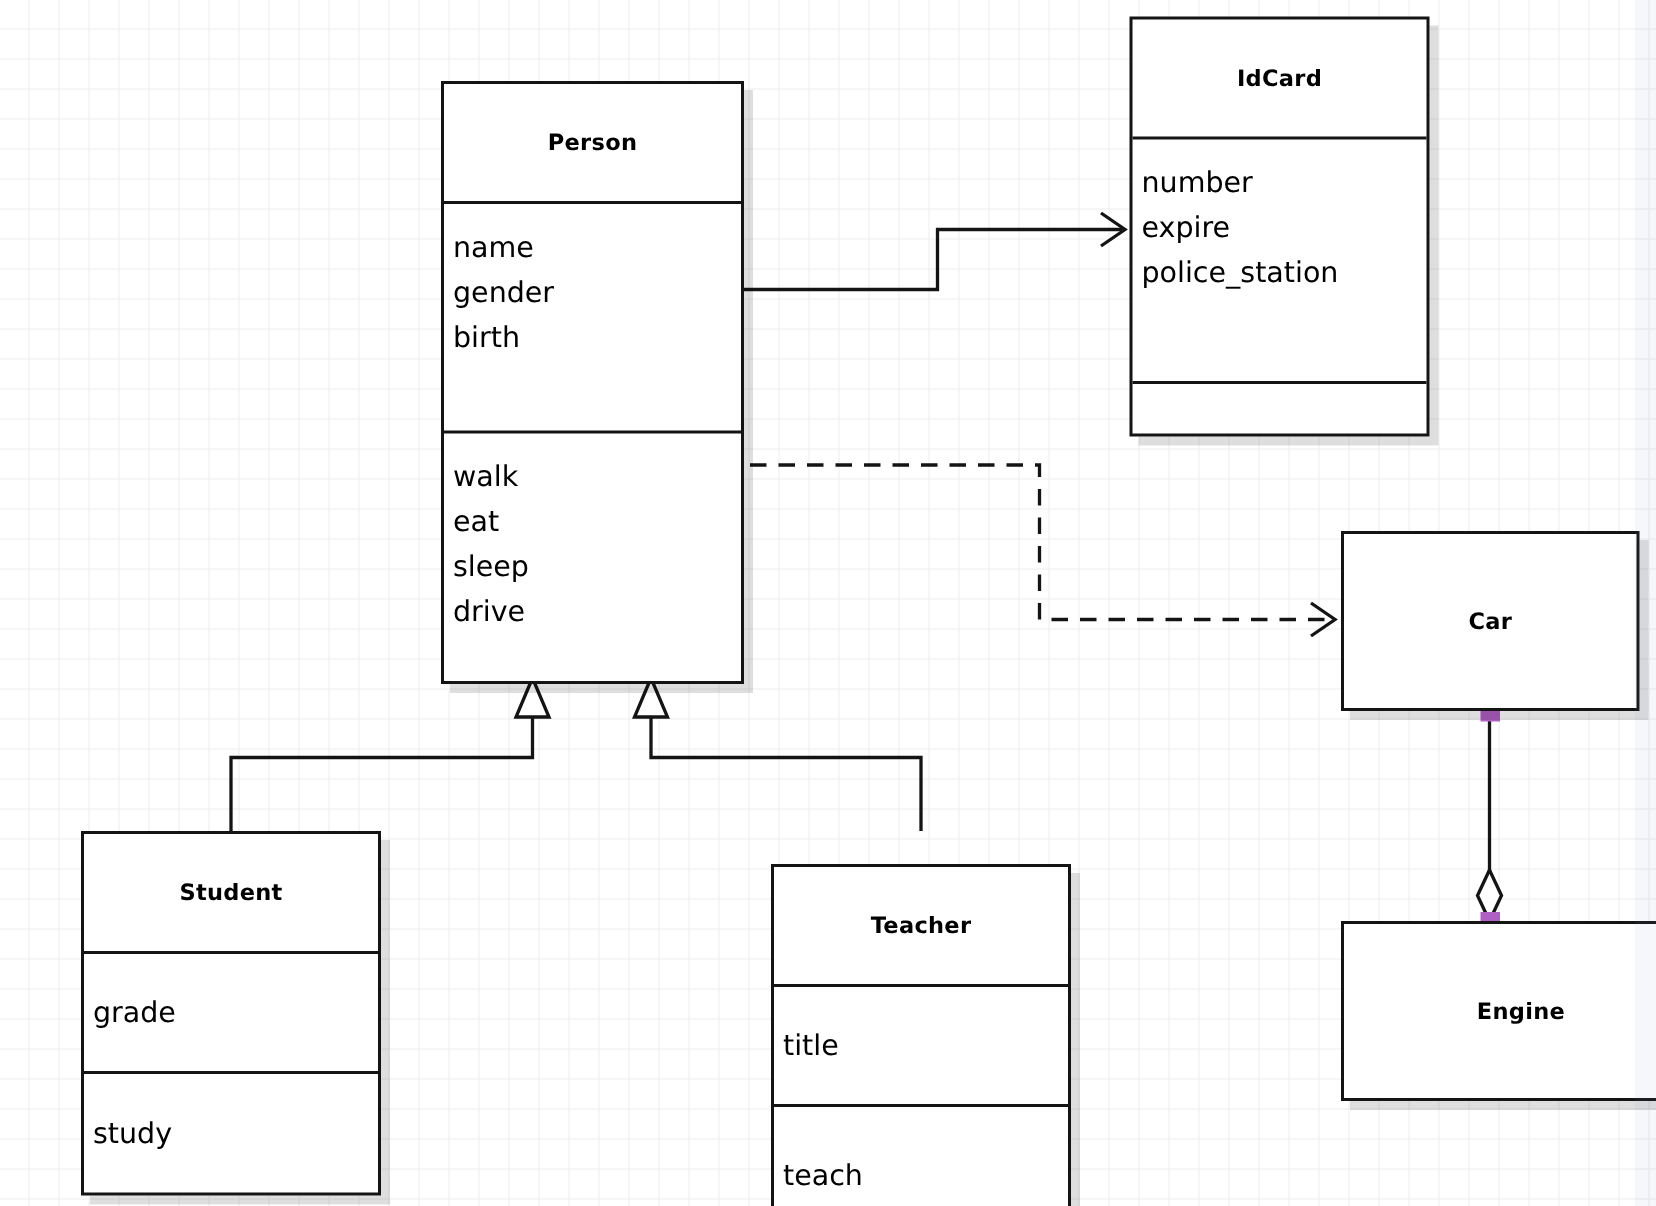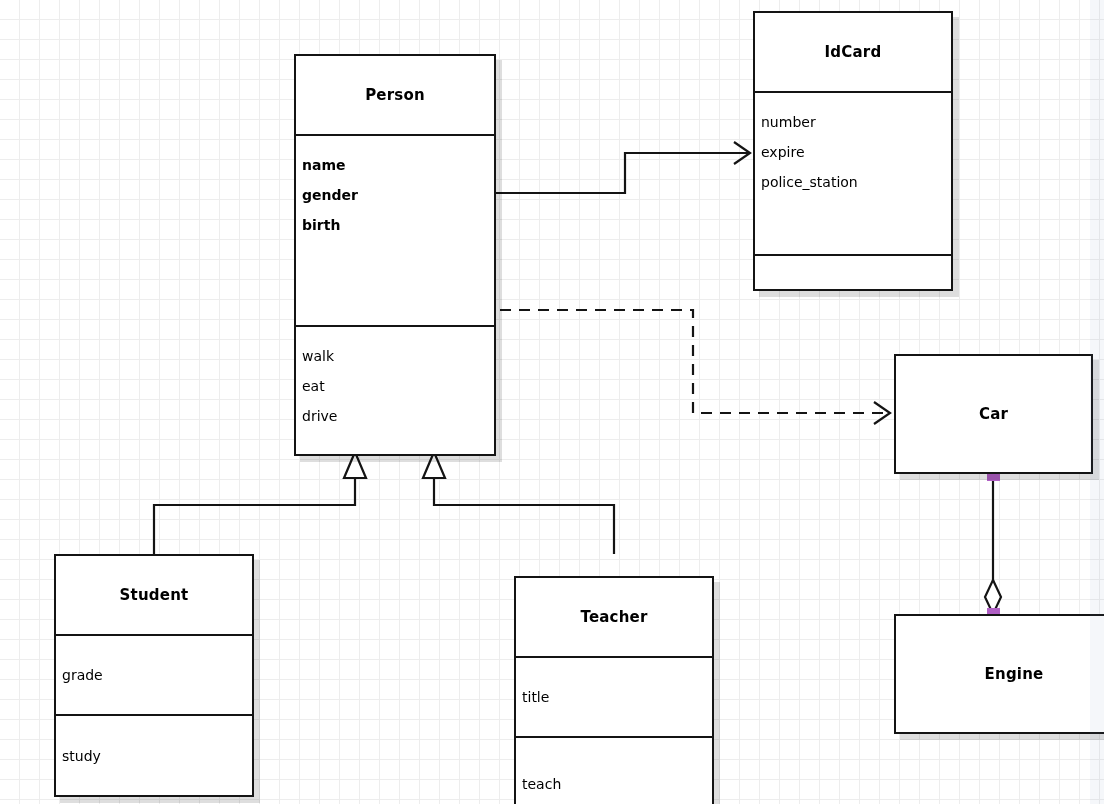--- a/index.html
+++ b/index.html
@@ -55,21 +55,21 @@
     justify-content: center;
     font-weight: bold;
     font-size: 15px;
     color: #000000;
     letter-spacing: 0.2px;
   }
   .members {
     padding: 14px 0 0 6px;
   }
   .member {
-    font-size: 14px;
+    font-size: 19px;
     line-height: 30px;
     color: #000000;
     white-space: nowrap;
   }
   .members.single {
     padding-top: 0;
     display: flex;
     align-items: center;
   }
   .members.single .member {
@@ -149,28 +149,29 @@
     <g>
       <path class="edge-solid" d="M 993 474 L 993 614"></path>
       <polygon class="diamond-hollow" points="993,580 1001,597 993,614 985,597"></polygon>
       <rect class="endpoint-handle" x="987" y="468" width="13" height="13" fill="#b05fc4"></rect>
       <rect class="endpoint-handle" x="987" y="608" width="13" height="13" fill="#b05fc4"></rect>
     </g>
   </svg>
 
   <div class="uml-class" style="left:294px; top:54px; width:202px; height:402px;">
     <div class="compartment class-name" style="height:78px;">Person</div>
-    <div class="compartment members" style="height:191px;font-weight:bold;">
+    <div class="compartment members" style="height:153px;">
       <div class="member">name</div>
       <div class="member">gender</div>
       <div class="member">birth</div>
     </div>
     <div class="compartment members" style="height:167px;">
       <div class="member">walk</div>
       <div class="member">eat</div>
+      <div class="member">sleep</div>
       <div class="member">drive</div>
     </div>
   </div>
 
   <div class="uml-class" style="left:753px; top:11px; width:200px; height:280px;">
     <div class="compartment class-name" style="height:78px;">IdCard</div>
     <div class="compartment members" style="height:163px;">
       <div class="member">number</div>
       <div class="member">expire</div>
       <div class="member">police_station</div>

